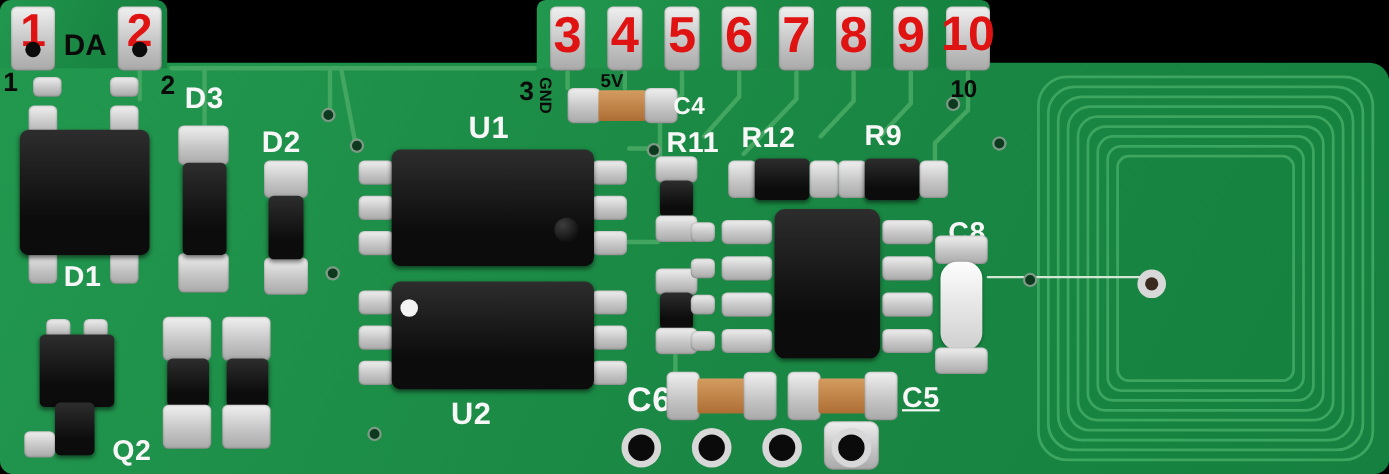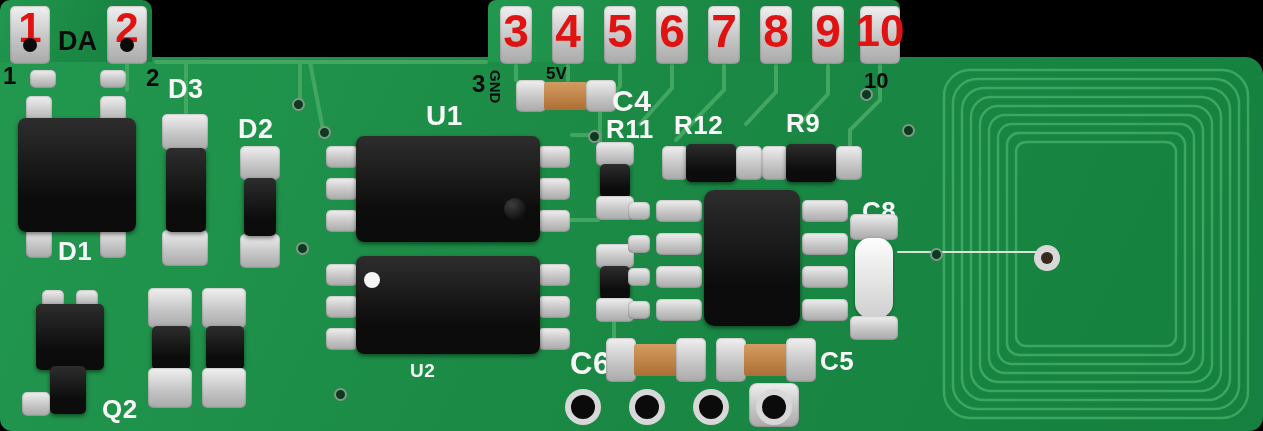--- a/index.html
+++ b/index.html
@@ -157,40 +157,40 @@
   <div class="p lblw" style="left:426px;top:100px;font-size:28px;">U1</div>
 
   <div class="p pad" style="left:326px;top:264px;width:32px;height:22px;"></div>
   <div class="p pad" style="left:326px;top:296px;width:32px;height:22px;"></div>
   <div class="p pad" style="left:326px;top:328px;width:32px;height:22px;"></div>
   <div class="p pad" style="left:538px;top:264px;width:32px;height:22px;"></div>
   <div class="p pad" style="left:538px;top:296px;width:32px;height:22px;"></div>
   <div class="p pad" style="left:538px;top:328px;width:32px;height:22px;"></div>
   <div class="p chip" style="left:356px;top:256px;width:184px;height:98px;border-radius:8px;"></div>
   <div class="p dotw" style="left:364px;top:272px;width:16px;height:16px;"></div>
-  <div class="p lblw" style="left:410px;top:360px;font-size:19px;">U2</div>
+  <div class="p lblw" style="left:410px;top:360px;font-size:28px;">U2</div>
 
   <div class="p pad" style="left:42px;top:290px;width:22px;height:18px;"></div>
   <div class="p pad" style="left:76px;top:290px;width:22px;height:18px;"></div>
   <div class="p chip" style="left:36px;top:304px;width:68px;height:66px;"></div>
   <div class="p chip" style="left:50px;top:366px;width:36px;height:48px;"></div>
   <div class="p pad" style="left:22px;top:392px;width:28px;height:24px;"></div>
   <div class="p lblw" style="left:102px;top:394px;font-size:26px;">Q2</div>
 
   <div class="p pad" style="left:148px;top:288px;width:44px;height:40px;"></div>
   <div class="p pad" style="left:202px;top:288px;width:44px;height:40px;"></div>
   <div class="p chip" style="left:152px;top:326px;width:38px;height:44px;"></div>
   <div class="p chip" style="left:206px;top:326px;width:38px;height:44px;"></div>
   <div class="p pad" style="left:148px;top:368px;width:44px;height:40px;"></div>
   <div class="p pad" style="left:202px;top:368px;width:44px;height:40px;"></div>
 
   <div class="p pad" style="left:516px;top:80px;width:30px;height:32px;"></div>
   <div class="p orange" style="left:544px;top:82px;width:44px;height:28px;position:absolute;"></div>
   <div class="p pad" style="left:586px;top:80px;width:30px;height:32px;"></div>
-  <div class="p lblw" style="left:612px;top:84px;font-size:30px;">C4</div>
+  <div class="p lblw" style="left:612px;top:84px;font-size:22px;">C4</div>
 
   <div class="p lblw" style="left:606px;top:114px;font-size:26px;">R11</div>
   <div class="p pad" style="left:596px;top:142px;width:38px;height:24px;"></div>
   <div class="p chip" style="left:600px;top:164px;width:30px;height:34px;"></div>
   <div class="p pad" style="left:596px;top:196px;width:38px;height:24px;"></div>
   <div class="p pad" style="left:596px;top:244px;width:38px;height:24px;"></div>
   <div class="p chip" style="left:600px;top:266px;width:30px;height:34px;"></div>
   <div class="p pad" style="left:596px;top:298px;width:38px;height:24px;"></div>
 
   <div class="p lblw" style="left:674px;top:110px;font-size:26px;">R12</div>
@@ -223,21 +223,21 @@
   <div class="p pad" style="left:850px;top:316px;width:48px;height:24px;"></div>
 
   <div class="p lblw" style="left:570px;top:346px;font-size:31px;">C6</div>
   <div class="p pad" style="left:606px;top:338px;width:30px;height:44px;"></div>
   <div class="p orange" style="left:634px;top:344px;width:44px;height:32px;"></div>
   <div class="p pad" style="left:676px;top:338px;width:30px;height:44px;"></div>
 
   <div class="p pad" style="left:716px;top:338px;width:30px;height:44px;"></div>
   <div class="p orange" style="left:744px;top:344px;width:44px;height:32px;"></div>
   <div class="p pad" style="left:786px;top:338px;width:30px;height:44px;"></div>
-  <div class="p lblw" style="left:820px;top:346px;font-size:26px;">C5</div>
+  <div class="p lblw" style="left:820px;top:346px;font-size:26px;text-decoration:underline;">C5</div>
 
   <div class="p pad" style="left:749px;top:383px;width:50px;height:44px;border-radius:8px;"></div>
   <div class="p ring" style="left:565px;top:389px;width:36px;height:36px;">
     <div class="holeb" style="width:24px;height:24px;"></div>
   </div>
   <div class="p ring" style="left:629px;top:389px;width:36px;height:36px;">
     <div class="holeb" style="width:24px;height:24px;"></div>
   </div>
   <div class="p ring" style="left:693px;top:389px;width:36px;height:36px;">
     <div class="holeb" style="width:24px;height:24px;"></div>

